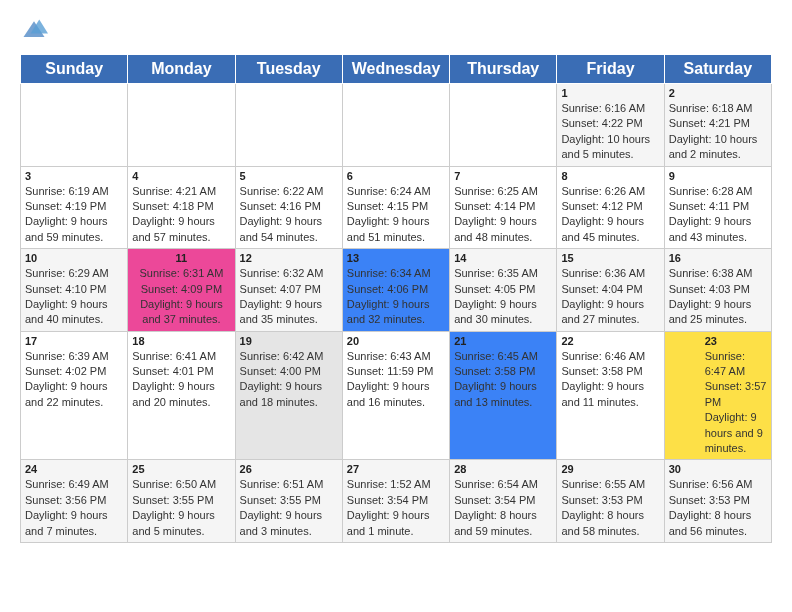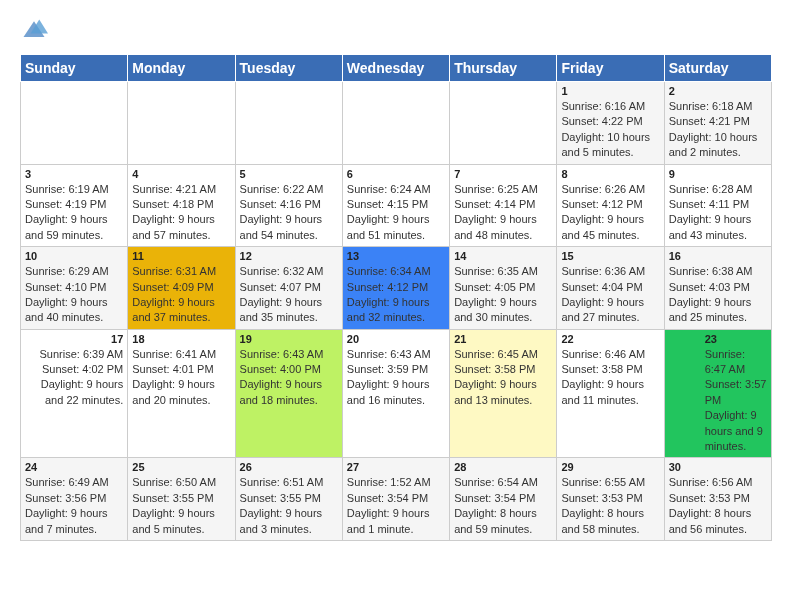--- a/index.html
+++ b/index.html
@@ -53,24 +53,24 @@
       color: #444;
     }
     .calendar {
       width: 100%;
       border-collapse: collapse;
       table-layout: fixed;
     }
     .calendar th {
       background: #3a6db5;
       color: #fff;
-      font-size: 14px;
+      font-size: 16px;
       font-weight: bold;
       padding: 5px 4px;
-      text-align: left;
+      text-align: center;
       border: 1px solid #fff;
     }
     .calendar td {
       border: 1px solid #ccc;
       vertical-align: top;
       padding: 3px 4px;
       height: 80px;
       background: #fff;
       font-size: 10px;
       color: #333;
@@ -195,36 +195,36 @@
 Daylight: 9 hours and 43 minutes.</div>
           </td>
         </tr>
         <tr>
           <td style="background: rgb(245, 245, 245);">
             <span class="day-num">10</span>
             <div class="day-info">Sunrise: 6:29 AM
 Sunset: 4:10 PM
 Daylight: 9 hours and 40 minutes.</div>
           </td>
-          <td style="background: #eab308;">
+          <td style="background: #ec4899; text-align: center;">
             <span class="day-num">11</span>
             <div class="day-info">Sunrise: 6:31 AM
 Sunset: 4:09 PM
 Daylight: 9 hours and 37 minutes.</div>
           </td>
           <td style="background: rgb(245, 245, 245);">
             <span class="day-num">12</span>
             <div class="day-info">Sunrise: 6:32 AM
 Sunset: 4:07 PM
 Daylight: 9 hours and 35 minutes.</div>
           </td>
           <td style="background: #3b82f6;">
             <span class="day-num">13</span>
             <div class="day-info">Sunrise: 6:34 AM
-Sunset: 4:12 PM
+Sunset: 4:06 PM
 Daylight: 9 hours and 32 minutes.</div>
           </td>
           <td style="background: rgb(245, 245, 245);">
             <span class="day-num">14</span>
             <div class="day-info">Sunrise: 6:35 AM
 Sunset: 4:05 PM
 Daylight: 9 hours and 30 minutes.</div>
           </td>
           <td style="background: rgb(245, 245, 245); margin-top: 48px;">
             <span class="day-num">15</span>
@@ -233,57 +233,57 @@
 Daylight: 9 hours and 27 minutes.</div>
           </td>
           <td style="background: rgb(245, 245, 245);">
             <span class="day-num">16</span>
             <div class="day-info">Sunrise: 6:38 AM
 Sunset: 4:03 PM
 Daylight: 9 hours and 25 minutes.</div>
           </td>
         </tr>
         <tr>
-          <td style="background: rgb(255, 255, 255); text-align: right;">
+          <td style="background: rgb(255, 255, 255);">
             <span class="day-num">17</span>
             <div class="day-info">Sunrise: 6:39 AM
 Sunset: 4:02 PM
 Daylight: 9 hours and 22 minutes.</div>
           </td>
           <td style="background: rgb(255, 255, 255); margin-top: 23px;">
             <span class="day-num">18</span>
             <div class="day-info">Sunrise: 6:41 AM
 Sunset: 4:01 PM
 Daylight: 9 hours and 20 minutes.</div>
           </td>
-          <td style="background: #bef264;">
+          <td style="background: #e5e5e5;">
             <span class="day-num">19</span>
-            <div class="day-info">Sunrise: 6:43 AM
+            <div class="day-info">Sunrise: 6:42 AM
 Sunset: 4:00 PM
 Daylight: 9 hours and 18 minutes.</div>
           </td>
           <td style="background: rgb(255, 255, 255);">
             <span class="day-num">20</span>
             <div class="day-info">Sunrise: 6:43 AM
-Sunset: 3:59 PM
+Sunset: 11:59 PM
 Daylight: 9 hours and 16 minutes.</div>
           </td>
-          <td style="background: #fef9c3;">
+          <td style="background: #3b82f6;">
             <span class="day-num">21</span>
             <div class="day-info">Sunrise: 6:45 AM
 Sunset: 3:58 PM
 Daylight: 9 hours and 13 minutes.</div>
           </td>
           <td style="background: rgb(255, 255, 255); margin-left: 44px;">
             <span class="day-num">22</span>
             <div class="day-info">Sunrise: 6:46 AM
 Sunset: 3:58 PM
 Daylight: 9 hours and 11 minutes.</div>
           </td>
-          <td style="background: #22c55e; padding-left: 40px;">
+          <td style="background: #fde047; padding-left: 40px;">
             <span class="day-num">23</span>
             <div class="day-info">Sunrise: 6:47 AM
 Sunset: 3:57 PM
 Daylight: 9 hours and 9 minutes.</div>
           </td>
         </tr>
         <tr>
           <td style="background: rgb(245, 245, 245);">
             <span class="day-num">24</span>
             <div class="day-info">Sunrise: 6:49 AM

